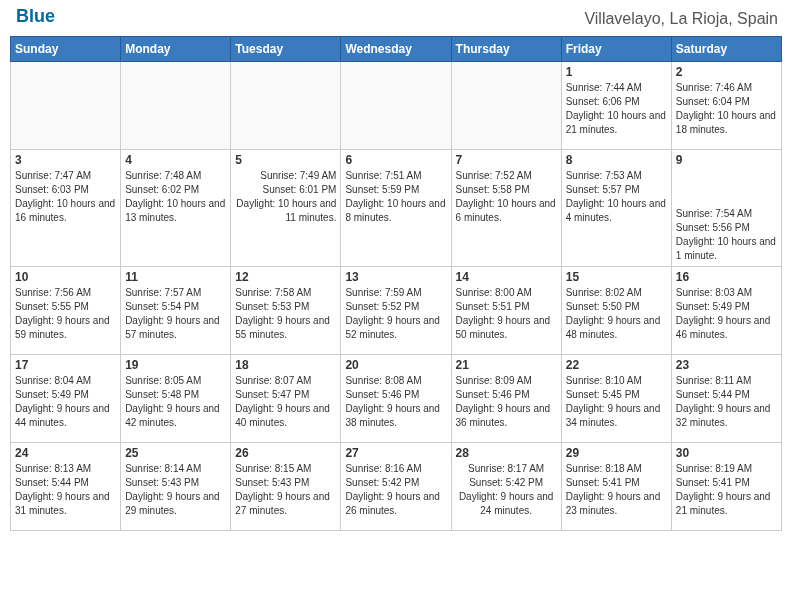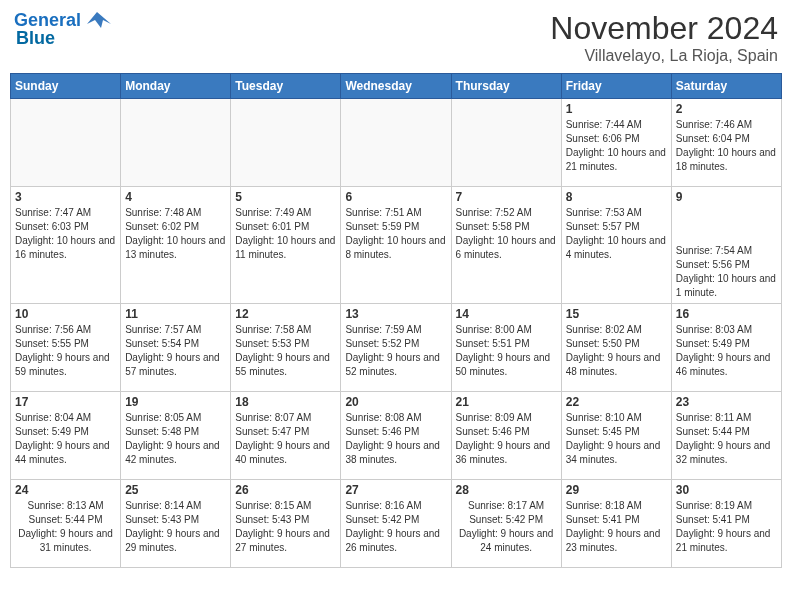--- a/index.html
+++ b/index.html
@@ -71,33 +71,24 @@
       line-height: 1.4;
       color: #333;
     }
   </style>
 </head>
 <body>
 
 <div class="header">
   <div class="logo">
     <div style="display:flex; flex-direction:column; align-items:flex-start;">
-      <div style="display:flex; align-items:center; gap:2px;">
-        <div style="font-size:18px; font-weight:bold; color:#333; line-height:1.1;">
-          <span style="color:#1a6fbf;">General</span>
-        </div>
-        <svg width="28" height="22" viewBox="0 0 28 22">
-          <polygon points="14,2 28,14 20,10 18,18 12,10 4,14" fill="#3a7abf"></polygon>
-        </svg>
-      </div>
       <div style="font-size:18px; font-weight:bold; color:#0369a1; margin-top:-4px; margin-left:2px;">Blue</div>
     </div>
   </div>
   <div class="title-area">
-    <div class="month-title">November 2024</div>
     <div class="subtitle">Villavelayo, La Rioja, Spain</div>
   </div>
 </div>
 
 <table class="calendar">
   <thead>
     <tr>
     <th>Sunday</th>
         <th>Monday</th>
         <th>Tuesday</th>
@@ -135,21 +126,21 @@
 Daylight: 10 hours and 16 minutes.</div>
         </td>
         <td>
           <div class="day-num">4</div>
           <div class="day-info" style="white-space: pre-line;">Sunrise: 7:48 AM
 Sunset: 6:02 PM
 Daylight: 10 hours and 13 minutes.</div>
         </td>
         <td>
           <div class="day-num">5</div>
-          <div class="day-info" style="white-space: pre-line;">Sunrise: 7:49 AM
+          <div class="day-info" style="white-space: pre-line; text-align: right;">Sunrise: 7:49 AM
 Sunset: 6:01 PM
 Daylight: 10 hours and 11 minutes.</div>
         </td>
         <td>
           <div class="day-num">6</div>
           <div class="day-info" style="white-space: pre-line;">Sunrise: 7:51 AM
 Sunset: 5:59 PM
 Daylight: 10 hours and 8 minutes.</div>
         </td>
         <td>
@@ -255,21 +246,21 @@
         <td>
           <div class="day-num">23</div>
           <div class="day-info" style="white-space: pre-line;">Sunrise: 8:11 AM
 Sunset: 5:44 PM
 Daylight: 9 hours and 32 minutes.</div>
         </td>
       </tr>
       <tr>
         <td>
           <div class="day-num">24</div>
-          <div class="day-info" style="white-space: pre-line; text-align: center;">Sunrise: 8:13 AM
+          <div class="day-info" style="white-space: pre-line;">Sunrise: 8:13 AM
 Sunset: 5:44 PM
 Daylight: 9 hours and 31 minutes.</div>
         </td>
         <td>
           <div class="day-num">25</div>
           <div class="day-info" style="white-space: pre-line;">Sunrise: 8:14 AM
 Sunset: 5:43 PM
 Daylight: 9 hours and 29 minutes.</div>
         </td>
         <td>

